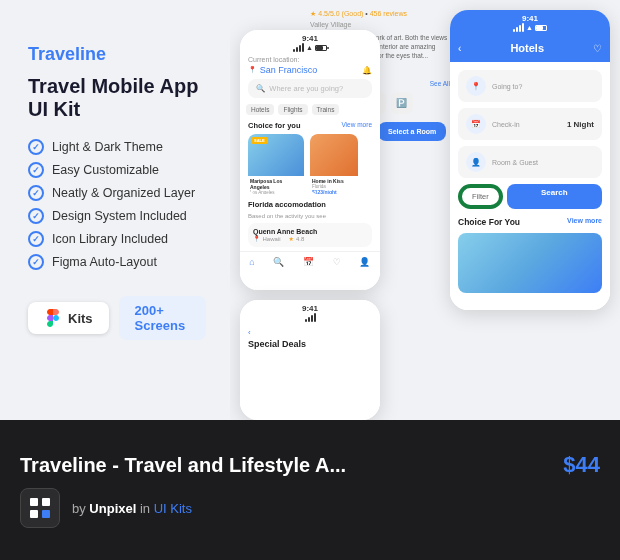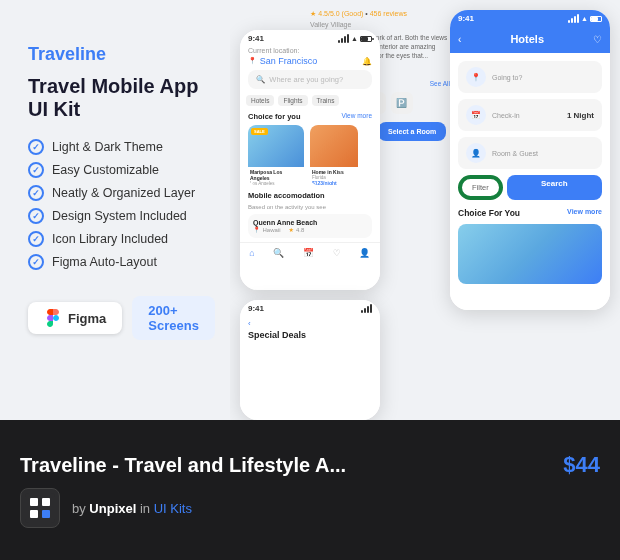--- a/index.html
+++ b/index.html
@@ -169,20 +169,21 @@
 
     
     .phone-status-bar {
       display: flex;
       justify-content: space-between;
       align-items: center;
       padding: 4px 8px 2px;
       font-size: 8px;
       font-weight: 600;
       color: #333;
+      flex-direction: column;
     }
 
     .phone-status-icons {
       display: flex;
       gap: 2px;
       align-items: center;
     }
 
     .signal-bar {
       width: 2px;
@@ -706,21 +707,21 @@
       </ul>
       <div class="badges">
         <div class="badge badge-figma">
           <svg class="figma-icon" viewBox="0 0 38 57" fill="none" xmlns="http://www.w3.org/2000/svg">
             <path d="M19 28.5C19 25.9804 20.0009 23.5641 21.7825 21.7825C23.5641 20.0009 25.9804 19 28.5 19C31.0196 19 33.4359 20.0009 35.2175 21.7825C36.9991 23.5641 38 25.9804 38 28.5C38 31.0196 36.9991 33.4359 35.2175 35.2175C33.4359 36.9991 31.0196 38 28.5 38C25.9804 38 23.5641 36.9991 21.7825 35.2175C20.0009 33.4359 19 31.0196 19 28.5Z" fill="#1ABCFE"></path>
             <path d="M0 47.5C0 44.9804 1.00089 42.5641 2.78249 40.7825C4.56408 39.0009 6.98044 38 9.5 38H19V47.5C19 50.0196 17.9991 52.4359 16.2175 54.2175C14.4359 55.9991 12.0196 57 9.5 57C6.98044 57 4.56408 55.9991 2.78249 54.2175C1.00089 52.4359 0 50.0196 0 47.5Z" fill="#0ACF83"></path>
             <path d="M19 0V19H28.5C31.0196 19 33.4359 17.9991 35.2175 16.2175C36.9991 14.4359 38 12.0196 38 9.5C38 6.98044 36.9991 4.56408 35.2175 2.78249C33.4359 1.00089 31.0196 0 28.5 0H19Z" fill="#FF7262"></path>
             <path d="M0 9.5C0 12.0196 1.00089 14.4359 2.78249 16.2175C4.56408 17.9991 6.98044 19 9.5 19H19V0H9.5C6.98044 0 4.56408 1.00089 2.78249 2.78249C1.00089 4.56408 0 6.98044 0 9.5Z" fill="#FF3D00"></path>
             <path d="M0 28.5C0 31.0196 1.00089 33.4359 2.78249 35.2175C4.56408 36.9991 6.98044 38 9.5 38H19V19H9.5C6.98044 19 4.56408 20.0009 2.78249 21.7825C1.00089 23.5641 0 25.9804 0 28.5Z" fill="#A259FF"></path>
           </svg>
-          <span>Figma</span>
+          <span>Kits</span>
         </div>
         <div class="badge badge-screens">
           <span>200+ Screens</span>
         </div>
       </div>
     </div>
 
     <div class="right-panel">
 
       <div class="info-panel">
@@ -798,21 +799,21 @@
             </div>
             <div class="p1-card" style="width:48px;">
               <div class="p1-card-img p1-card-orange"></div>
               <div class="p1-card-info">
                 <div class="p1-card-name">Home in Kiss</div>
                 <div class="p1-card-loc">Florida</div>
                 <div class="p1-card-price" style="color:#3d7ef6;">$123/night</div>
               </div>
             </div>
           </div>
-          <div class="p1-popular">Mobile accomodation</div>
+          <div class="p1-popular">Florida accomodation</div>
           <div class="p1-popular-sub">Based on the activity you see</div>
           <div class="p1-popular-card">
             <div class="p1-pop-name">Quenn Anne Beach</div>
             <div class="p1-pop-loc">
               <span style="color:#3d7ef6;font-size:6px;">📍</span>
               <span>Hawaii</span>
               <span style="margin-left:6px;color:#f5a623;">★</span>
               <span>4.8</span>
             </div>
           </div>

